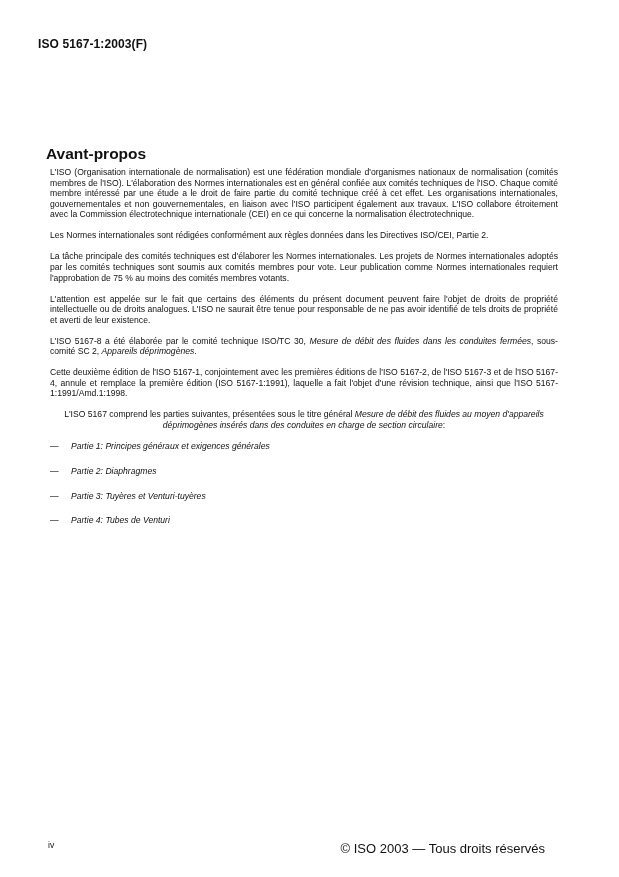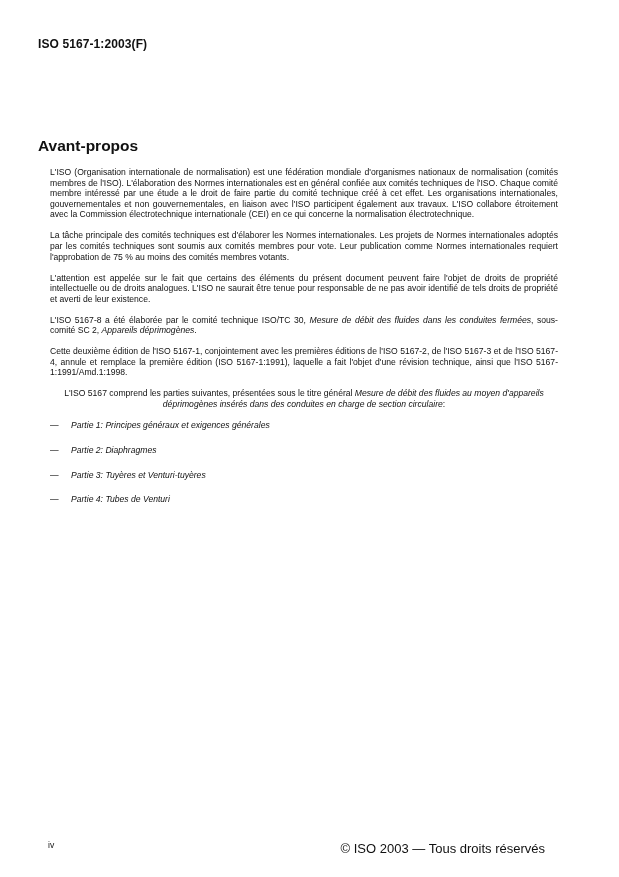--- a/index.html
+++ b/index.html
@@ -6,21 +6,21 @@
     body {
       width: 619px; height: 877px; position: relative; overflow: hidden;
       font-family: "Liberation Sans", sans-serif; color: #111;
     }
     .doc-id {
       position: absolute; left: 38px; top: 37px;
       font-size: 12px; font-weight: bold; letter-spacing: 0.1px;
     }
     .title {
       position: absolute; left: 38px; top: 137px;
-      font-size: 15.5px; font-weight: bold; margin: 0;
+      font-size: 15.5px; font-weight: bold; margin: 8px;
     }
     .body {
       position: absolute; left: 50px; top: 167px; width: 508px;
       font-size: 8.6px; line-height: 10.6px;
     }
     .body p { margin: 0 0 10.4px 0; text-align: justify; }
     .body p.last-left { text-align: center; }
     .body .list { margin: 0; padding: 0; list-style: none; }
     .body .list li { margin: 0 0 14.2px 0; font-style: italic; display: flex; }
     .body .list .dash { font-style: normal; width: 21px; display: inline-block; }
@@ -33,20 +33,21 @@
   </style>
 </head>
 <body>
 
 <div class="doc-id">ISO 5167-1:2003(F)</div>
 
 <h1 class="title">Avant-propos</h1>
 
 <div class="body">
   <p>L'ISO (Organisation internationale de normalisation) est une fédération mondiale d'organismes nationaux de normalisation (comités membres de l'ISO). L'élaboration des Normes internationales est en général confiée aux comités techniques de l'ISO. Chaque comité membre intéressé par une étude a le droit de faire partie du comité technique créé à cet effet. Les organisations internationales, gouvernementales et non gouvernementales, en liaison avec l'ISO participent également aux travaux. L'ISO collabore étroitement avec la Commission électrotechnique internationale (CEI) en ce qui concerne la normalisation électrotechnique.</p>
+  <p>Les Normes internationales sont rédigées conformément aux règles données dans les Directives ISO/CEI, Partie 2.</p>
   <p>La tâche principale des comités techniques est d'élaborer les Normes internationales. Les projets de Normes internationales adoptés par les comités techniques sont soumis aux comités membres pour vote. Leur publication comme Normes internationales requiert l'approbation de 75 % au moins des comités membres votants.</p>
   <p>L'attention est appelée sur le fait que certains des éléments du présent document peuvent faire l'objet de droits de propriété intellectuelle ou de droits analogues. L'ISO ne saurait être tenue pour responsable de ne pas avoir identifié de tels droits de propriété et averti de leur existence.</p>
   <p><span>L'ISO 5167-8 a été élaborée par le comité technique ISO/TC 30, </span><i>Mesure de débit des fluides dans les conduites fermées</i><span>, sous-comité SC 2, </span><i>Appareils déprimogènes</i><span>.</span></p>
   <p>Cette deuxième édition de l'ISO 5167-1, conjointement avec les premières éditions de l'ISO 5167-2, de l'ISO 5167-3 et de l'ISO 5167-4, annule et remplace la première édition (ISO 5167-1:1991), laquelle a fait l'objet d'une révision technique, ainsi que l'ISO 5167-1:1991/Amd.1:1998.</p>
   <p class="last-left"><span>L'ISO 5167 comprend les parties suivantes, présentées sous le titre général </span><i>Mesure de débit des fluides au moyen d'appareils déprimogènes insérés dans des conduites en charge de section circulaire</i><span>:</span></p>
 
   <ul class="list">
     <li>
         <span class="dash">—</span>
         <span>Partie 1: Principes généraux et exigences générales</span>

